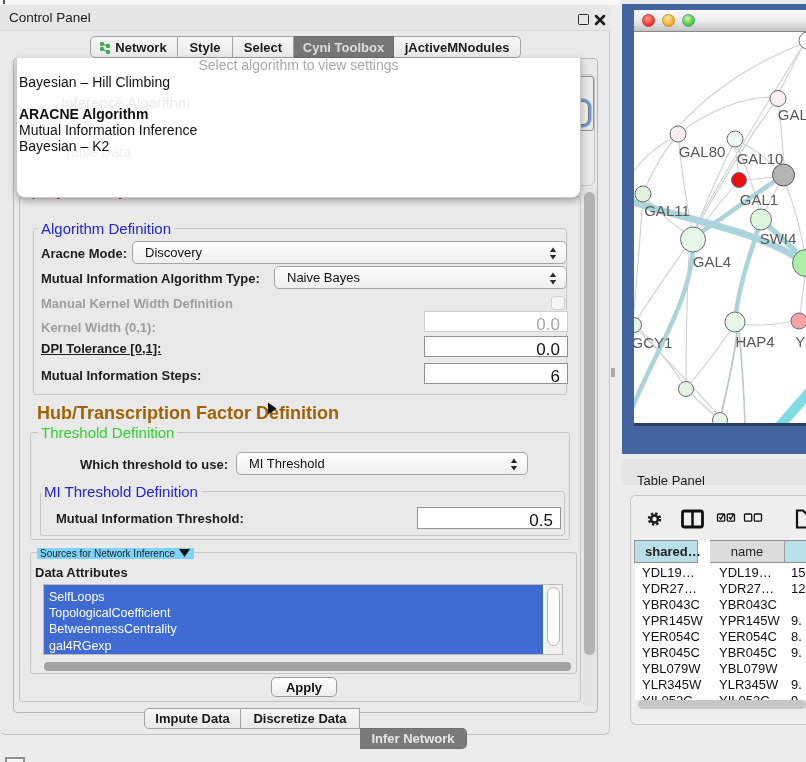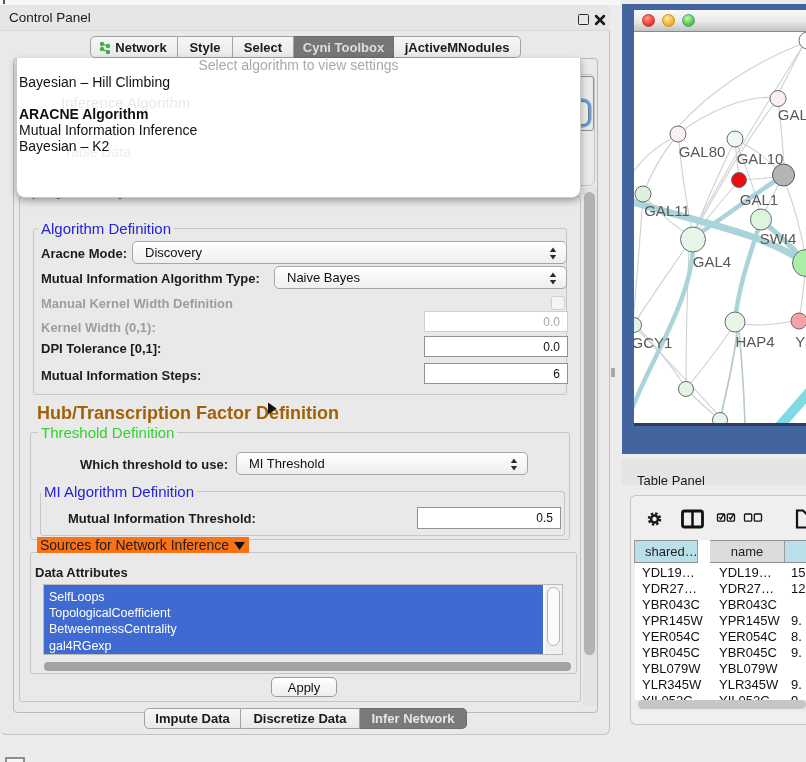--- a/index.html
+++ b/index.html
@@ -28,21 +28,21 @@
          border:1px solid #b9b9b9; border-radius:4px; }
 #subpanel { left:20px; top:74px; width:575px; height:112px; border:1px solid #c6c6c6; border-radius:6px; }
 #subpanel2 { left:22px; top:76px; width:572px; height:55px; border:1px solid #8f8f8f; border-radius:3px; }
 #combo-focus { left:430px; top:101px; width:159px; height:24px; border-radius:6px;
          background:#ececec; border:1px solid #777; box-shadow:0 0 0 2.5px rgba(74,144,217,0.85); }
 .lbl { font-size:13px; font-weight:700; color:#1c1c1c; white-space:nowrap; }
 .lbl.dis { color:#9d9d9d; }
 .combo { background:linear-gradient(#ffffff,#eeeeee); border:1px solid #a6a6a6; border-radius:5px;
          font-size:13px; color:#111; }
 .combo .ct { position:absolute; left:12px; top:3px; }
-.tf { background:#fff; border:1px solid #919191; font-size:12px; color:#111; text-align:center; }
+.tf { background:#fff; border:1px solid #919191; font-size:17px; color:#111; text-align:center; }
 .tf .tv { position:absolute; right:7px; top:3px; }
 .tf.dis { border-color:#cfcfcf; color:#a8a8a8; }
 
 
 #popup { left:16px; top:58px; width:565px; height:140px; background:#fff;
          border:1px solid #c9c9c9; border-top:none; border-radius:0 0 9px 9px;
          box-shadow:0 3px 7px rgba(0,0,0,0.32); z-index:50; overflow:hidden; }
 #popup .ptitle { position:absolute; left:0; top:-1px; width:100%; text-align:center;
          font-size:14px; color:#a9a9a9; }
 #popup .pi { position:absolute; left:2px; font-size:14px; color:#111; white-space:nowrap; }
@@ -129,21 +129,21 @@
       <path d="M4 12.5 L7.2 8 L0.8 8 Z" fill="#2a2a2a"></path>
     </svg>
 </div>
 <div class="abs lbl dis" style="left:41px;top:296px;">Manual Kernel Width Definition</div>
 <div class="abs" style="left:551px;top:296px;width:14px;height:14px;background:#f4f4f4;border:1px solid #cfcfcf;border-radius:3px;"></div>
 
 <div class="abs lbl dis" style="left:41px;top:320px;">Kernel Width (0,1):</div>
 <div class="abs tf dis" style="left:424px;top:311px;width:144px;height:21px;">
     <span class="tv">0.0</span>
   </div>
-<div class="abs lbl" style="left:41px;top:341px;">DPI Tolerance [0,1]:</div>
+<div class="abs lbl" style="left:41px;top:341px;text-decoration:underline;">DPI Tolerance [0,1]:</div>
 <div class="abs tf" style="left:424px;top:336px;width:144px;height:21px;">
     <span class="tv">0.0</span>
   </div>
 <div class="abs lbl" style="left:41px;top:368px;">Mutual Information Steps:</div>
 <div class="abs tf" style="left:424px;top:363px;width:144px;height:21px;">
     <span class="tv">6</span>
   </div>
 
 <div class="abs" style="left:37px;top:403px;font-size:18px;font-weight:700;color:#a16207;">Hub/Transcription Factor Definition</div>
 <svg class="abs" style="left:267px;top:401px;" width="10" height="14" viewBox="0 0 10 13">
@@ -154,49 +154,49 @@
 <div class="abs" style="left:38px;top:424px;background:#e9e9e9;padding:0 3px;font-size:15px;color:#30d230;">Threshold Definition</div>
 <div class="abs lbl" style="left:80px;top:457px;">Which threshold to use:</div>
 <div class="abs combo" style="left:236px;top:452px;width:292px;height:23px;">
     <span class="ct">MI Threshold</span>
   <svg class="abs" style="right:9px;top:5px;" width="8" height="13" viewBox="0 0 8 13">
     <path d="M4 0.5 L7.2 5 L0.8 5 Z" fill="#2a2a2a"></path>
       <path d="M4 12.5 L7.2 8 L0.8 8 Z" fill="#2a2a2a"></path>
     </svg>
 </div>
 <div class="abs" style="left:40px;top:491px;width:525px;height:45px;border:1px solid #c6c6c6;border-radius:3px;"></div>
-<div class="abs" style="left:41px;top:483px;background:#e9e9e9;padding:0 3px;font-size:15px;color:#2323d6;">MI Algorithm Definition</div>
-<div class="abs lbl" style="left:60px;top:511px;padding-left:8px;">Mutual Information Threshold:</div>
+<div class="abs" style="left:41px;top:483px;background:#e9e9e9;padding:0 3px;font-size:15px;color:#2323d6;">MI Threshold Definition</div>
+<div class="abs lbl" style="left:48px;top:511px;padding-left:8px;">Mutual Information Threshold:</div>
 <div class="abs tf" style="left:417px;top:507px;width:144px;height:22px;">
     <span class="tv">0.5</span>
   </div>
 
 <div class="abs" style="left:30px;top:552px;width:547px;height:122px;border:1px solid #c6c6c6;border-radius:3px;"></div>
-<div class="abs" style="left:37px;top:537px;background:#f97316;padding:0 3px;font-size:14px;color:#1c1c1c;">Sources for Network Inference
+<div class="abs" style="left:37px;top:548px;background:#7dd3fc;padding:0 3px;font-size:10px;color:#1c1c1c;">Sources for Network Inference
   <svg style="vertical-align:-1px;" width="13" height="10" viewBox="0 0 13 10">
       <path d="M1 1 L12 1 L6.5 9 Z" fill="#111"></path>
     </svg>
 </div>
 <div class="abs lbl" style="left:35px;top:565px;">Data Attributes</div>
 <div class="abs" style="left:43px;top:584px;width:520px;height:71px;background:#fff;border:1px solid #bbb;"></div>
 <div class="abs" style="left:44px;top:585px;width:499px;height:69px;background:#3e6ad1;"></div>
 <div class="abs" style="left:49px;top:589px;font-size:12.5px;color:#fff;line-height:16.2px;">SelfLoops<br>TopologicalCoefficient<br>BetweennessCentrality<br>gal4RGexp</div>
 <div class="abs" style="left:545px;top:585px;width:17px;height:69px;background:#f0f0f0;"></div>
 <div class="abs" style="left:547px;top:587px;width:13px;height:59px;background:#fbfbfb;border:1px solid #b5b5b5;border-radius:7px;"></div>
 <div class="abs" style="left:43px;top:661px;width:530px;height:11px;background:#ebebeb;"></div>
 <div class="abs" style="left:44px;top:662px;width:527px;height:9px;background:#a2a2a2;border-radius:4px;"></div>
 
-<div class="abs" style="left:271px;top:677px;width:66px;height:20px;background:linear-gradient(#ffffff,#ededed);border:1px solid #9a9a9a;border-radius:5px;text-align:center;font-size:13px;font-weight:400;color:#111;line-height:19px;">Apply</div>
+<div class="abs" style="left:271px;top:677px;width:66px;height:20px;background:linear-gradient(#ffffff,#ededed);border:1px solid #9a9a9a;border-radius:5px;text-align:center;font-size:13px;font-weight:700;color:#111;line-height:19px;">Apply</div>
 
 <div class="abs" style="left:583px;top:187px;width:14px;height:519px;background:#e3e3e3;"></div>
 <div class="abs" style="left:584px;top:192px;width:11px;height:463px;background:#b2b2b2;border-radius:5.5px;"></div>
 
 <div class="abs bseg first" style="left:144px;width:97px;">Impute Data</div>
 <div class="abs bseg" style="left:241px;width:119px;">Discretize Data</div>
-<div class="abs bseg sel last" style="left:360px;width:107px;">Infer Network</div>
+<div class="abs bseg sel last" style="left:360px;width:107px;margin-top:20px;">Infer Network</div>
 
 <div id="popup" class="abs">
   <div class="ptitle">Select algorithm to view settings</div>
   <div class="abs" style="left:44px;top:36px;font-size:15px;color:rgba(40,40,40,0.10);">Inference Algorithm</div>
   <div class="abs" style="left:47px;top:86px;font-size:14px;color:rgba(40,40,40,0.08);">Table Data</div>
   <div class="pi" style="top:16px;">Bayesian – Hill Climbing</div>
   <div class="pi" style="top:48px;font-weight:700;">ARACNE Algorithm</div>
   <div class="pi" style="top:64px;">Mutual Information Inference</div>
   <div class="pi" style="top:80px;">Bayesian – K2</div>
 </div>
@@ -304,21 +304,21 @@
       <rect x="108.3" y="5" width="7.2" height="7.2" rx="1"></rect>
   </g>
   <g fill="none" stroke="#111" stroke-width="1.3">
     <path d="M73.2 8.2 L74.8 10.2 L77.9 5.2"></path>
       <path d="M83 8.2 L84.6 10.2 L87.7 5.2"></path>
   </g>
   <path d="M151 1.5 L157 1.5 L161.5 6 L161.5 18.5 L151 18.5 Z" fill="none" stroke="#111" stroke-width="2.2"></path>
 </svg>
 
 <div id="tbl" class="abs"></div>
-<div class="abs th" style="left:634px;width:64px;background:#b9dfe9;border-left:1px solid #9a9a9a;text-indent:10px;">shared…</div>
+<div class="abs th" style="left:634px;width:64px;background:#b9dfe9;border-left:1px solid #9a9a9a;text-indent:10px;font-weight:bold;">shared…</div>
 <div class="abs th" style="left:710px;width:75px;background:#dcdcdc;">name</div>
 <div class="abs th" style="left:785px;width:21px;background:#b9dfe9;border-right:none;"></div>
 
 <div class="abs" style="left:5px;top:757px;width:20px;height:10px;border:2px solid #8e8e8e;background:linear-gradient(#fff,#ddd);"></div>
 
 <div class="abs tr" style="left:642px;top:565px;">YDL19…</div>
 <div class="abs tr" style="left:719px;top:565px;">YDL19…</div>
 <div class="abs tr" style="left:791px;top:565px;">15</div>
 <div class="abs tr" style="left:642px;top:581px;">YDR27…</div>
 <div class="abs tr" style="left:719px;top:581px;">YDR27…</div>

